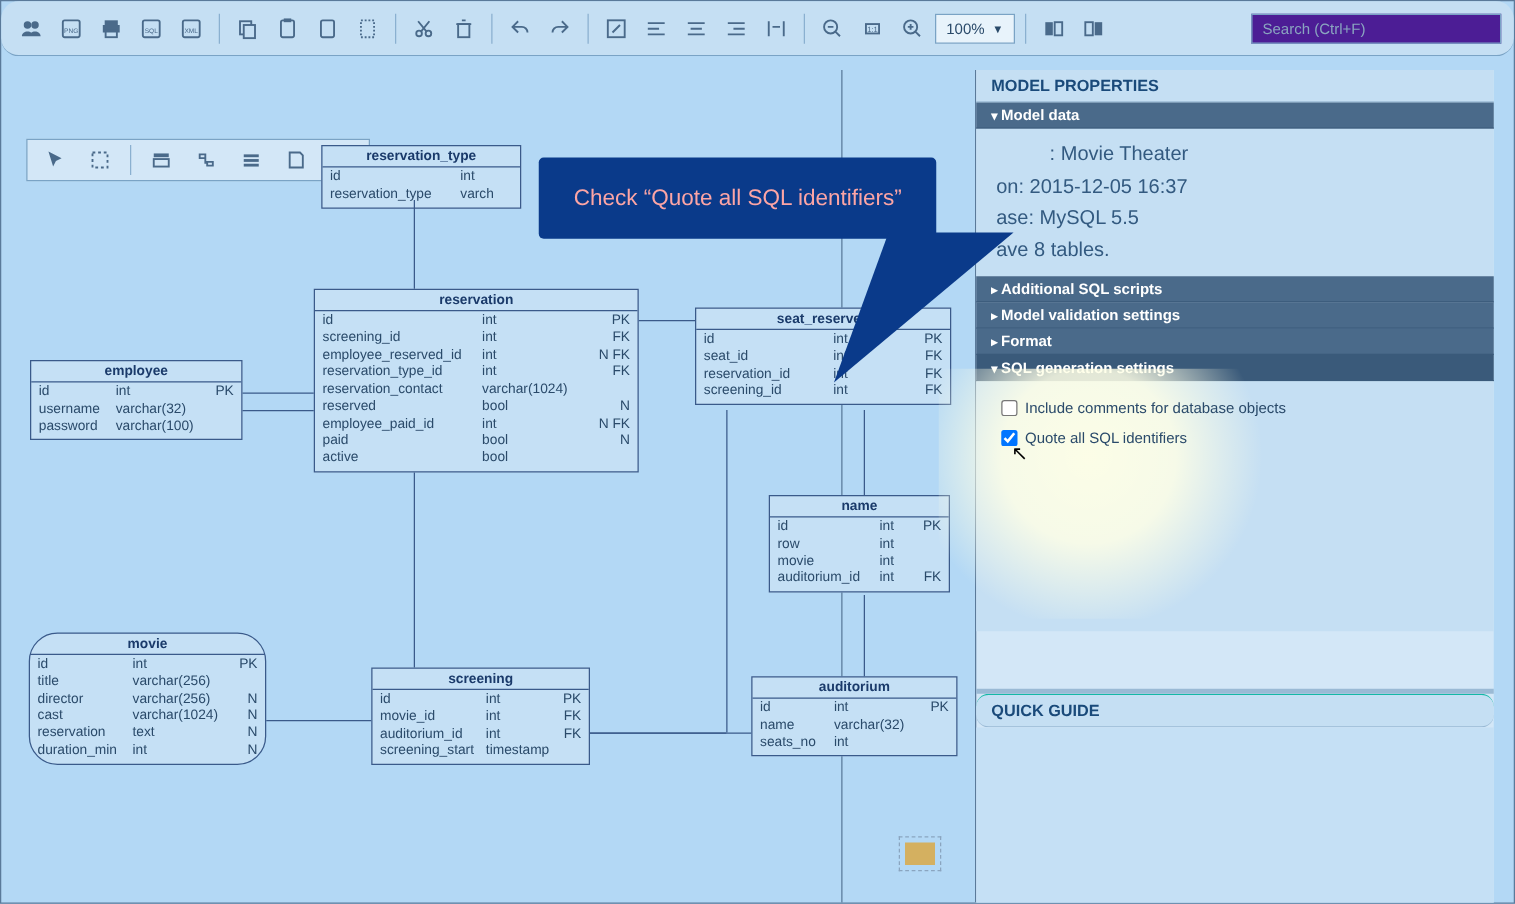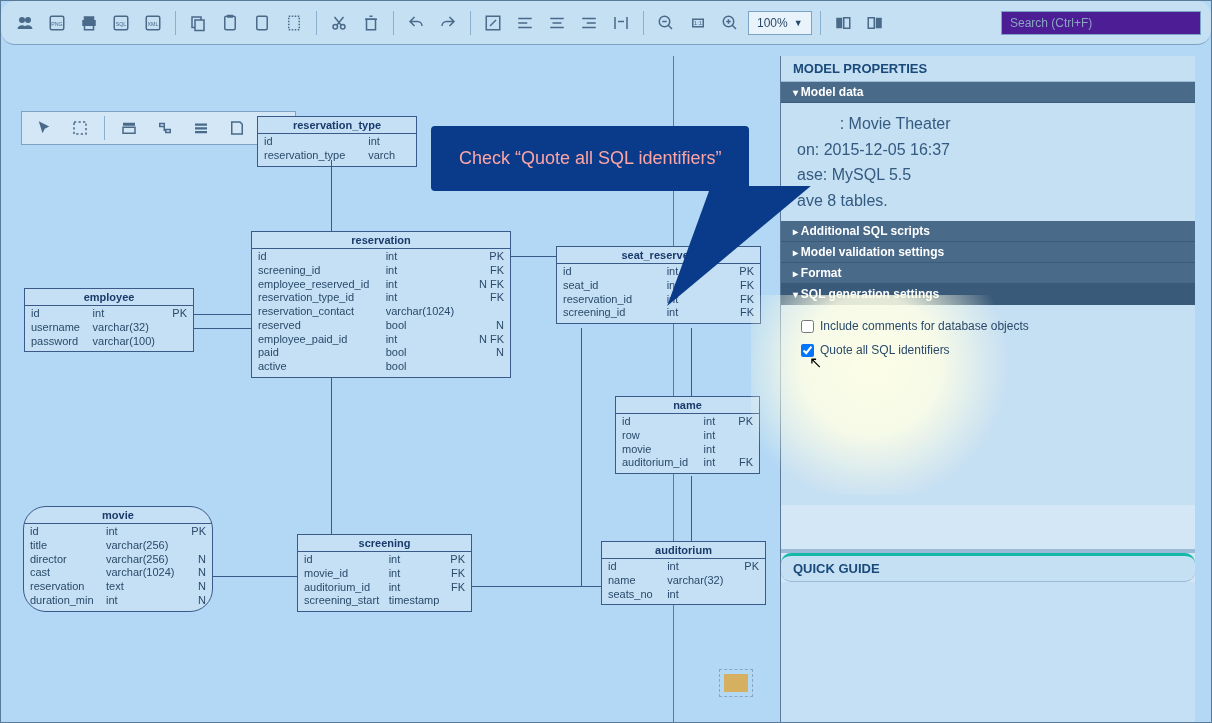--- a/index.html
+++ b/index.html
@@ -146,21 +146,21 @@
   position: absolute;
   left: 8px; top: 10px;
   font-size: 16px;
   color: #000;
   pointer-events: none;
 }
 .quick-guide {
   margin-top: auto;
   border-top: 4px solid #9abad5;
 }
-.quick-guide .panel-title { border-top: 3px solid #14b8a6; border-radius: 10px; }
+.quick-guide .panel-title { border-top: 1px solid #14b8a6; border-radius: 10px; }
 .qg-body { flex: 1; height: 140px; background: #c5e0f5; }
 
 
 .er-table {
   position: absolute;
   background: #c5e0f5;
   border: 1px solid #3a5a8a;
   font-size: 11px;
 }
 .er-table .hdr {

